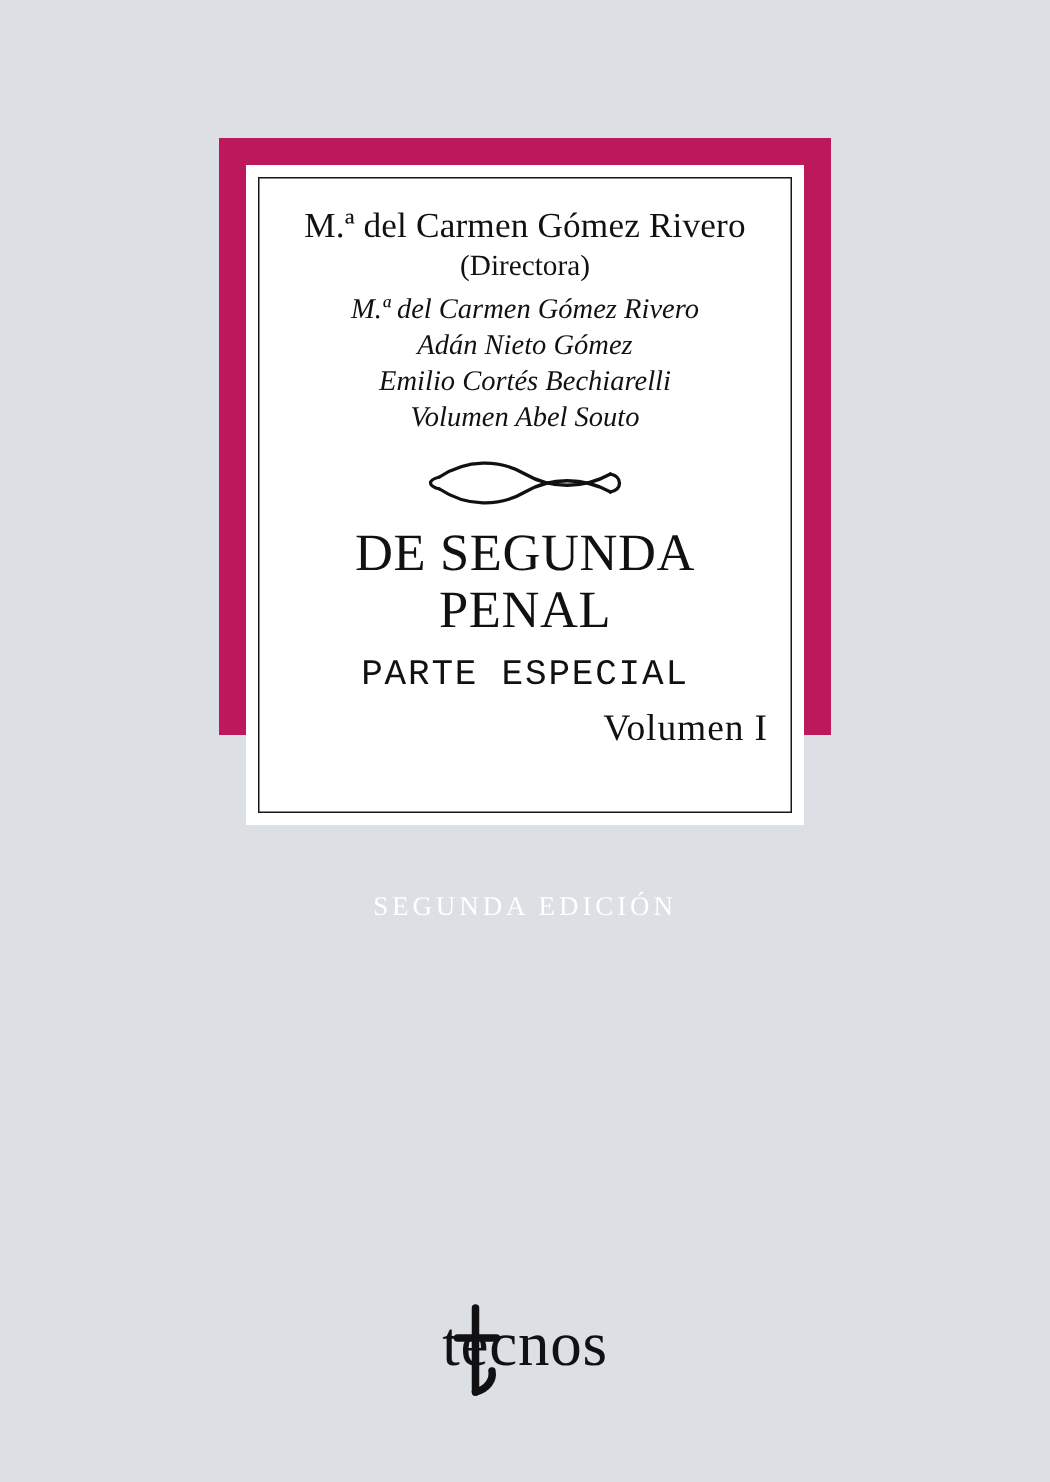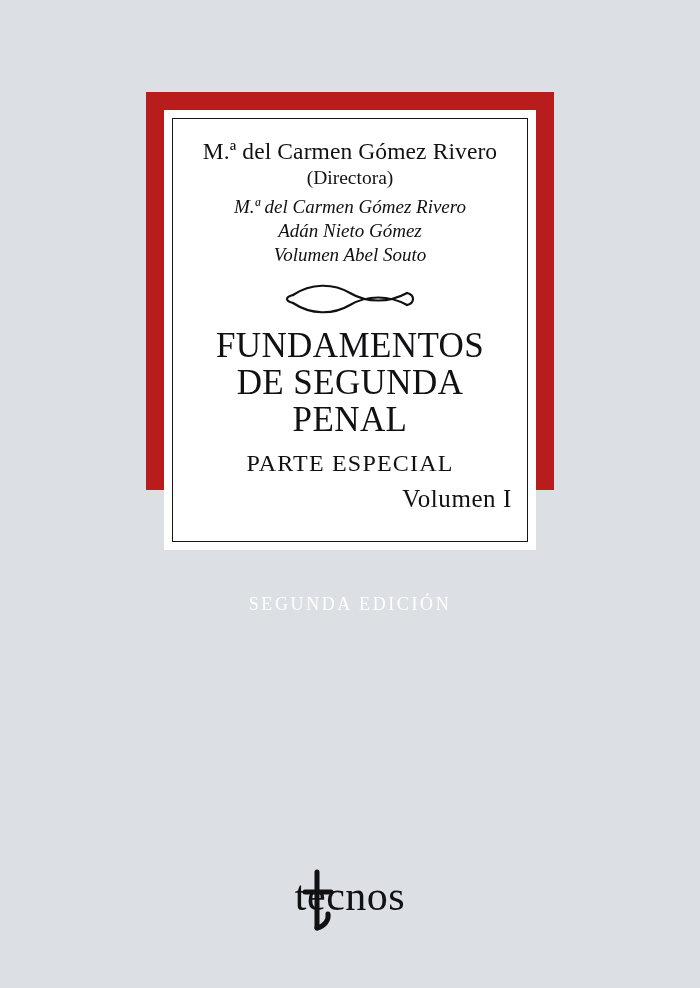--- a/index.html
+++ b/index.html
@@ -21,21 +21,21 @@
     background: #dcdfe3;
   }
 
   
   .purple-panel {
     position: absolute;
     left: 146px;
     top: 92px;
     width: 408px;
     height: 398px;
-    background: #b91c1c;
+    background: #be185d;
   }
 
   
   .white-panel {
     position: absolute;
     left: 18px;
     top: 18px;
     width: 372px;
     height: 440px;
     background: #ffffff;
@@ -100,20 +100,21 @@
     letter-spacing: 0.4px;
     margin-top: 2px;
   }
   .main-title div { white-space: nowrap; }
 
   .subtitle {
     font-size: 24px;
     letter-spacing: 1.2px;
     margin-top: 12px;
     white-space: nowrap;
+    font-family: Liberation Mono, monospace;
   }
   .volume {
     font-size: 25px;
     letter-spacing: 0.6px;
     margin-top: 8px;
     white-space: nowrap;
     text-align: right;
   }
 
   
@@ -156,36 +157,36 @@
       <div class="frame-rule"></div>
 
       <div class="panel-content">
 
         <div class="director-name">M.ª del Carmen Gómez Rivero</div>
         <div class="director-role">(Directora)</div>
 
         <div class="authors">
           <div class="author">M.ª del Carmen Gómez Rivero</div>
           <div class="author">Adán Nieto Gómez</div>
+          <div class="author">Emilio Cortés Bechiarelli</div>
           <div class="author">Volumen Abel Souto</div>
         </div>
 
         <div class="ornament">
           <svg viewBox="0 0 150 36" width="150" height="36" aria-hidden="true">
             <g fill="none" stroke="#111114" stroke-width="2.2" stroke-linecap="round">
               <path d="M18 14 C 36 2, 58 2, 75 12 C 92 22, 114 22, 132 12"></path>
               <path d="M18 22 C 36 34, 58 34, 75 24 C 92 14, 114 14, 132 24"></path>
               <path d="M18 14 C 10 16, 10 20, 18 22"></path>
               <path d="M132 12 C 140 14, 140 22, 132 24"></path>
             </g>
           </svg>
         </div>
 
         <div class="main-title">
-          <div>FUNDAMENTOS</div>
           <div>DE SEGUNDA</div>
           <div>PENAL</div>
         </div>
 
         <div class="subtitle">PARTE ESPECIAL</div>
         <div class="volume">Volumen I</div>
       </div>
     </div>
 
     <div class="edition">SEGUNDA EDICIÓN</div>

